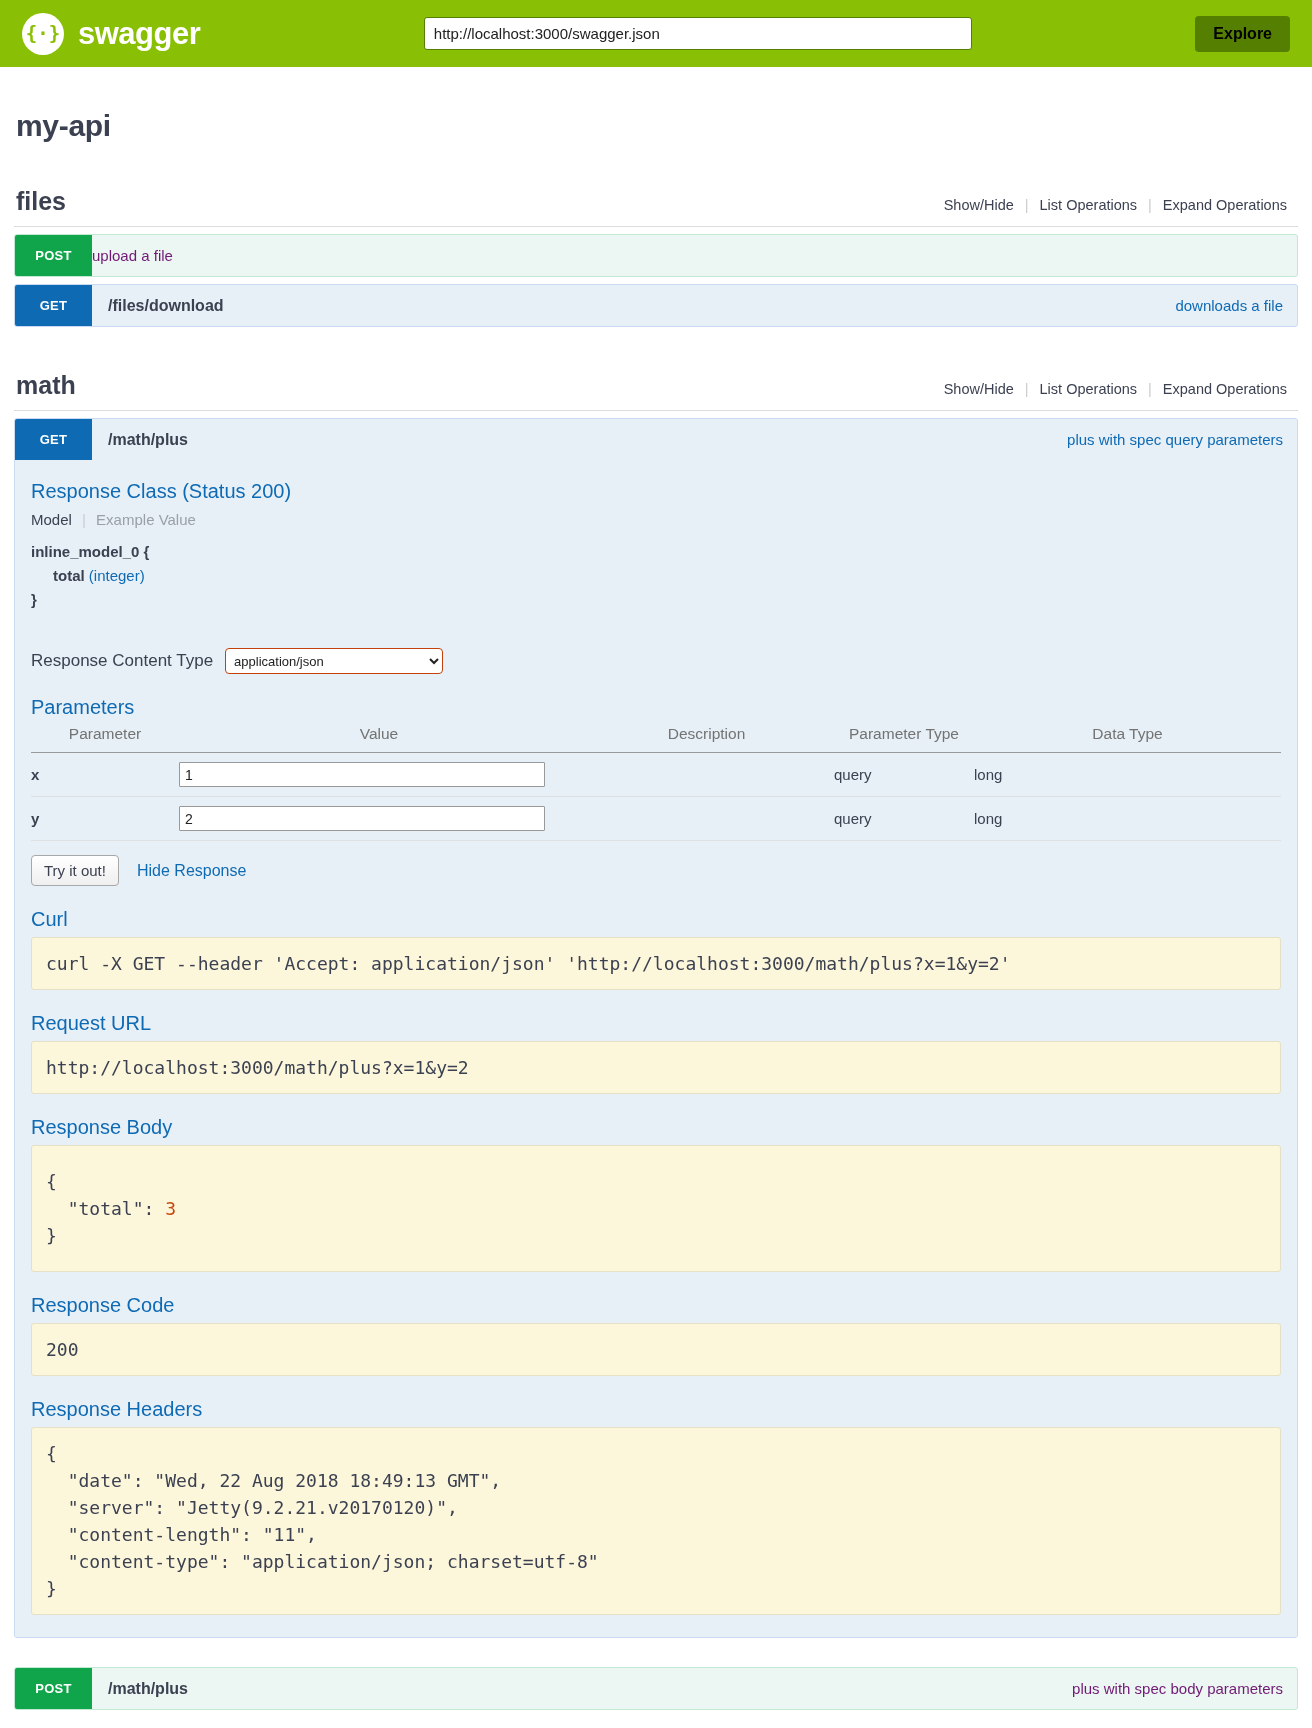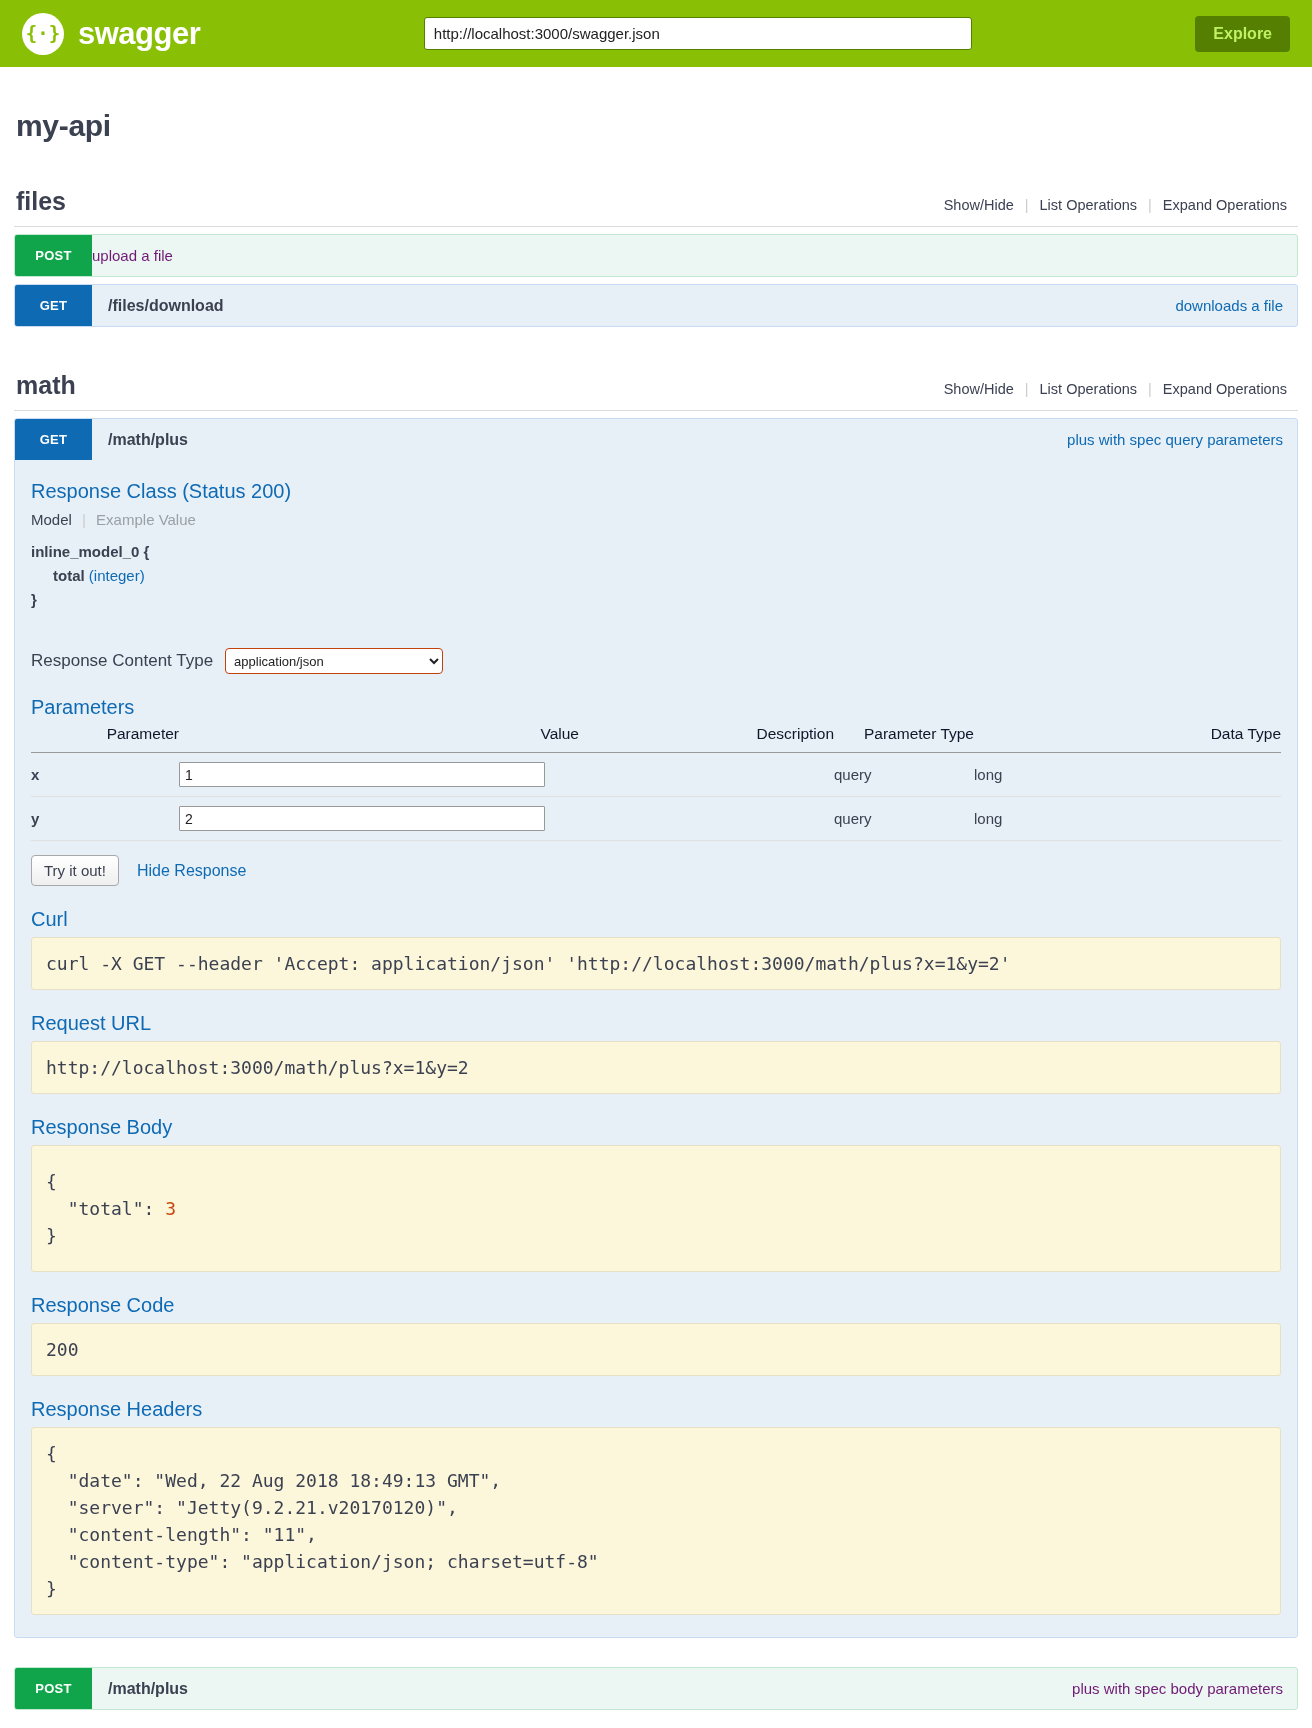--- a/index.html
+++ b/index.html
@@ -51,21 +51,21 @@
     border-radius: 3px;
     background: #ffffff;
     padding: 0 9px;
     font-family: "Liberation Sans", sans-serif;
     font-size: 15px;
     color: #222;
   }
   .explore-btn {
     flex: 0 0 auto;
     background: #547f00;
-    color: #bef264;
+    color: #000000;
     border: none;
     border-radius: 4px;
     font-size: 16px;
     font-weight: bold;
     padding: 9px 18px;
     cursor: pointer;
     font-family: "Liberation Sans", sans-serif;
   }
 
   
@@ -209,23 +209,23 @@
     padding: 2px 4px;
     color: #222;
   }
 
   table.params {
     width: 100%;
     border-collapse: collapse;
     font-size: 15px;
   }
   table.params th {
-    text-align: right;
+    text-align: center;
     font-weight: normal;
-    color: #0f172a;
+    color: #737373;
     padding: 0 0 9px 0;
     border-bottom: 1px solid #999999;
     font-size: 15.5px;
   }
   table.params td {
     padding: 9px 0;
     border-bottom: 1px solid #e0e0e0;
     vertical-align: middle;
     color: #3b4151;
   }

